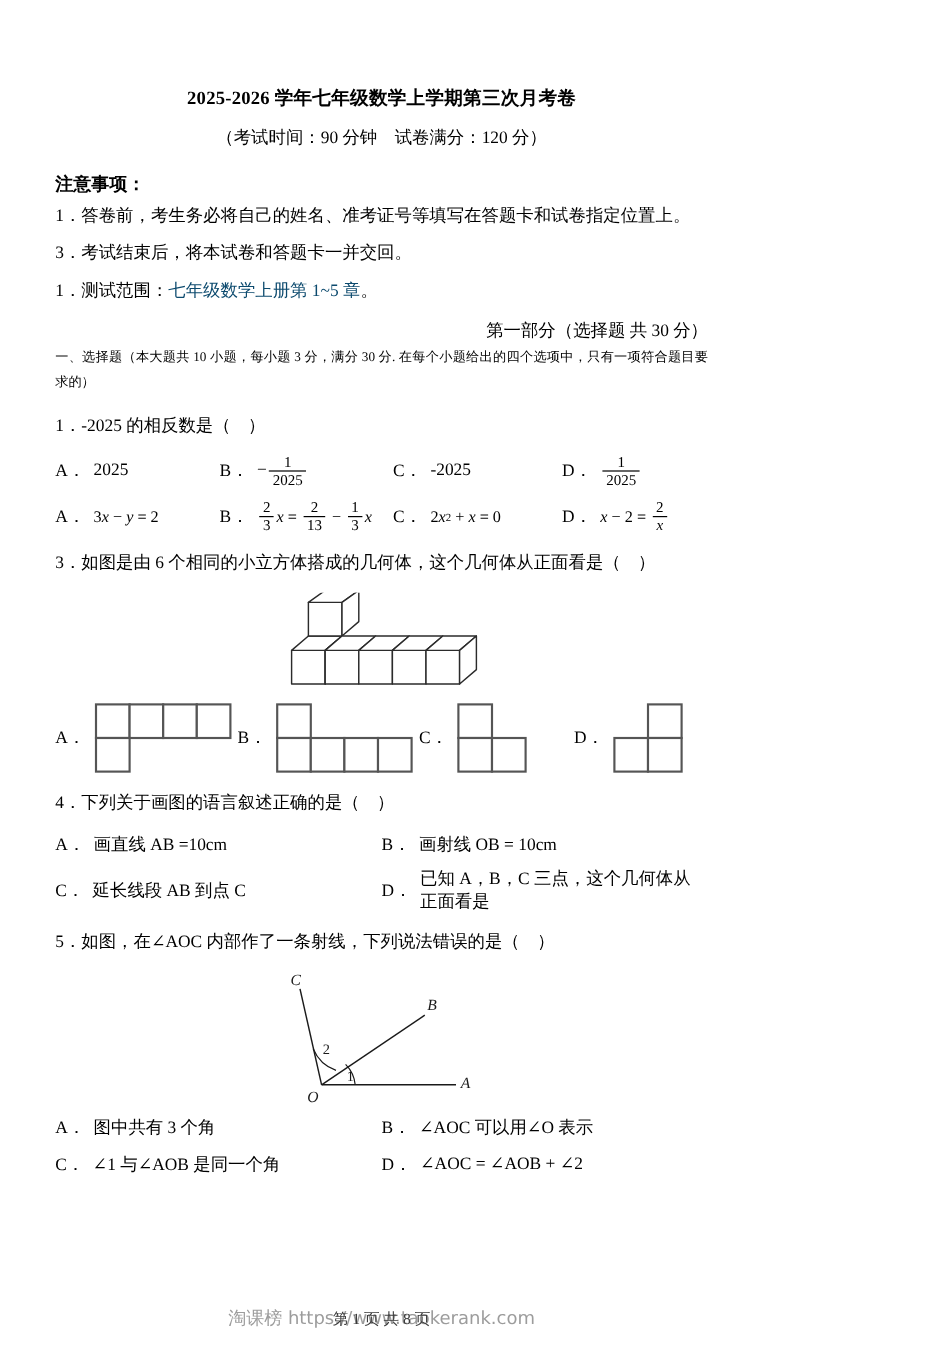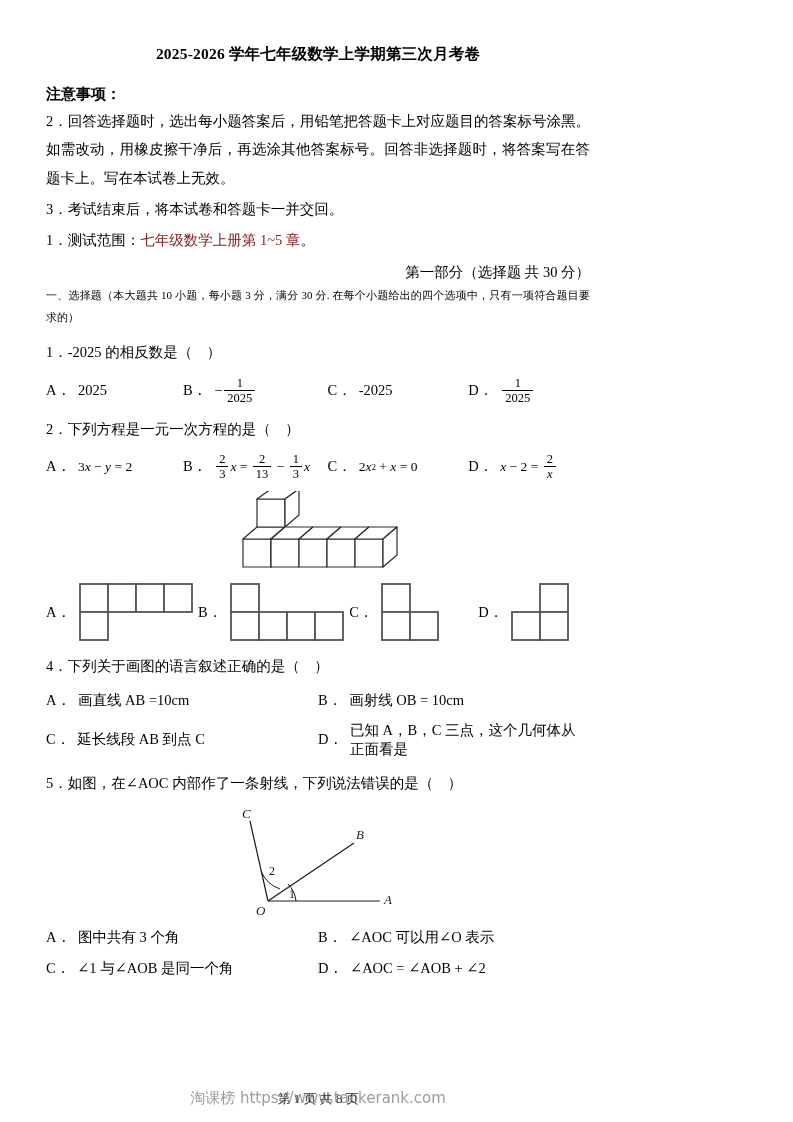--- a/index.html
+++ b/index.html
@@ -10,21 +10,21 @@
     background: #ffffff;
     font-family: "Liberation Serif", "DejaVu Serif", serif;
     color: #000;
     position: relative;
     overflow: hidden;
   }
   .page {
     position: relative;
     width: 636px;
     height: 1122px;
-    padding: 36px 46px 0 46px;
+    padding: 64px 46px 0 46px;
   }
   .title {
     text-align: center;
     font-size: 15.5px;
     font-weight: bold;
     letter-spacing: 0.2px;
     margin: 8px 0 0 0;
   }
   .subtitle {
     text-align: center;
@@ -35,21 +35,21 @@
     font-size: 15px;
     font-weight: bold;
     margin: 20px 0 0 0;
   }
   .notice-item {
     font-size: 14.5px;
     line-height: 1.95;
     margin: 3px 0 0 0;
     text-align: justify;
   }
-  .red { color: #7f1d1d; }
+  .red { color: #0c4a6e; }
   .part-head {
     text-align: right;
     font-size: 14.5px;
     margin: 9px 0 0 0;
   }
   .sec-intro {
     font-size: 11px;
     line-height: 1.95;
     margin: 3px 0 0 0;
     text-align: justify;
@@ -128,23 +128,24 @@
     z-index: 1;
     opacity: 0.85;
   }
 </style>
 </head>
 <body>
 
 <div class="page">
 
   <div class="title">2025-2026 学年七年级数学上学期第三次月考卷</div>
+  <div class="subtitle">（考试时间：90 分钟　试卷满分：120 分）</div>
 
   <div class="notice-head">注意事项：</div>
-  <div class="notice-item">2．回答选择题时，选出每小题答案后，用铅笔把答题卡上对应题目的答案标号涂黑。如需改动，用橡皮擦干净后，再选涂其他答案标号。回答非选择题时，将答案写在答题卡上。写在本试卷上无效。</div>
+  <div class="notice-item">1．答卷前，考生务必将自己的姓名、准考证号等填写在答题卡和试卷指定位置上。</div>
   <div class="notice-item">3．考试结束后，将本试卷和答题卡一并交回。</div>
   <div class="notice-item">
     <span>1．测试范围：</span><span class="red">七年级数学上册第 1~5 章</span><span>。</span>
   </div>
 
   <div class="part-head">第一部分（选择题 共 30 分）</div>
   <div class="sec-intro">一、选择题（本大题共 10 小题，每小题 3 分，满分 30 分. 在每个小题给出的四个选项中，只有一项符合题目要求的）</div>
 
   <div class="q-stem">1．-2025 的相反数是（　）</div>
   <div class="opts-row">
@@ -170,21 +171,20 @@
       <span class="opt-letter">D．</span>
       <span class="opt-body">
         <span class="frac">
           <span class="num">1</span>
           <span class="den">2025</span>
         </span>
       </span>
     </div>
   </div>
 
-  <div class="q-stem">2．下列方程是一元一次方程的是（　）</div>
   <div class="opts-row">
     <div class="opt w1">
       <span class="opt-letter">A．</span>
       <span class="math">3<span class="mi">x</span>&nbsp;−&nbsp;<span class="mi">y</span>&nbsp;=&nbsp;2</span>
     </div>
     <div class="opt w2">
       <span class="opt-letter">B．</span>
       <span class="math">
         <span class="frac">
             <span class="num">2</span>
@@ -204,20 +204,21 @@
     </div>
     <div class="opt w4">
       <span class="opt-letter">D．</span>
       <span class="math"><span class="mi">x</span>&nbsp;−&nbsp;2&nbsp;=&nbsp;<span class="frac">
             <span class="num">2</span>
             <span class="den mi">x</span>
           </span></span>
     </div>
   </div>
 
+  <div class="q-stem">3．如图是由 6 个相同的小立方体搭成的几何体，这个几何体从正面看是（　）</div>
   <div class="fig-cubes">
     <svg width="170" height="82" viewBox="0 0 170 82">
       <g fill="#ffffff" stroke="#2b2b2b" stroke-width="1.2" stroke-linejoin="round">
 
         <path d="M10,48 L38,48 L38,76 L10,76 Z"></path>
         <path d="M10,48 L24,36 L52,36 L38,48 Z"></path>
         <path d="M38,48 L52,36 L52,64 L38,76 Z"></path>
 
         <path d="M24,8 L52,8 L52,36 L24,36 Z"></path>
         <path d="M24,8 L38,-2 L66,-2 L52,8 Z"></path>

